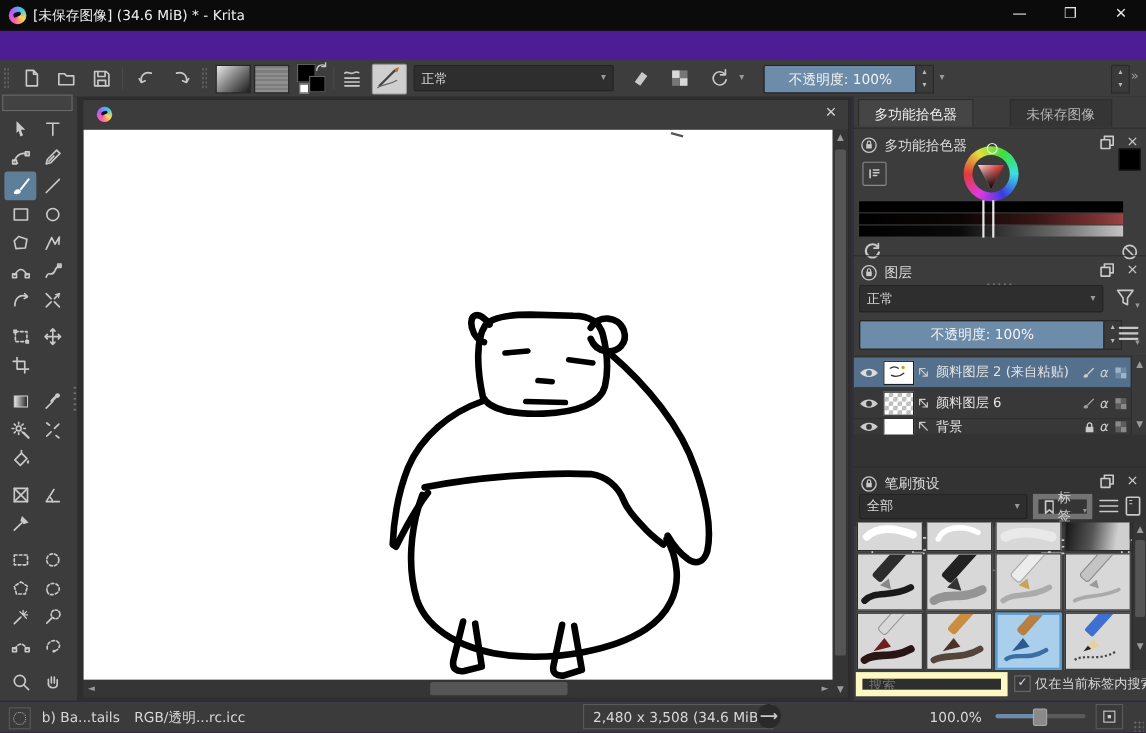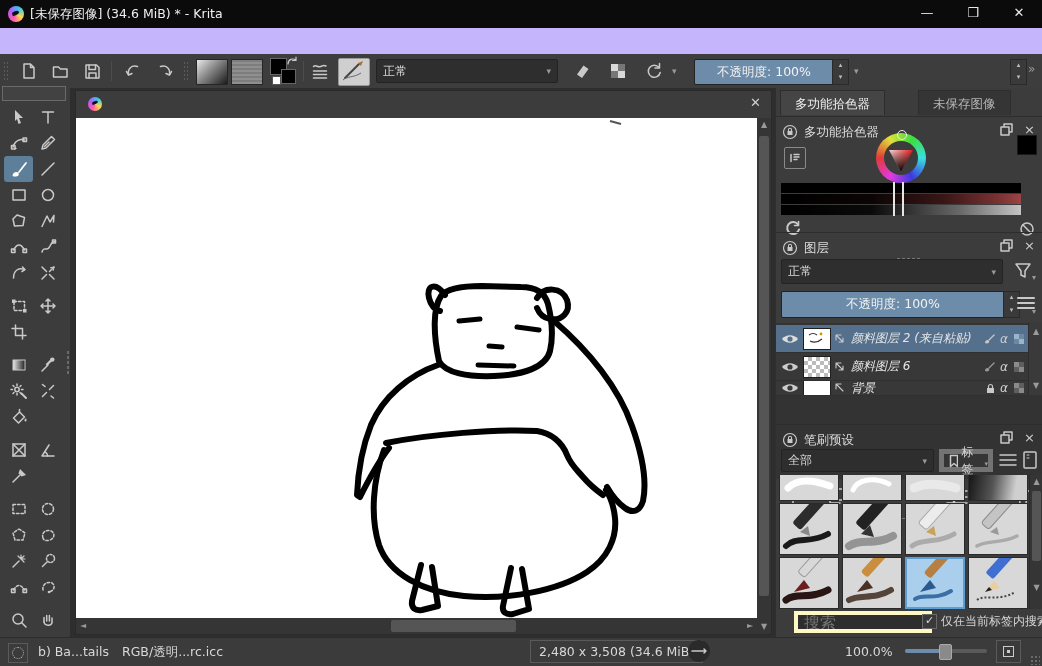--- a/index.html
+++ b/index.html
@@ -1,16 +1,16 @@
 <!DOCTYPE html>
 <html><head>
 <meta charset="utf-8">
 <style>
   html,body{margin:0;padding:0;background:#222;}
-  #app{position:relative;width:1042px;height:666px;background:#c4b5fd;
+  #app{position:relative;width:1042px;height:666px;background:#4c1d95;
        font-family:"DejaVu Sans","Liberation Sans",sans-serif;color:#d6d6d6;
        font-size:12px;overflow:hidden;-webkit-user-select:none;user-select:none;}
   .abs{position:absolute;}
   svg{display:block;}
   .ico{stroke:#c9c9c9;fill:none;stroke-width:1.5;stroke-linecap:round;stroke-linejoin:round;}
 
   
   #titlebar{left:0;top:0;width:1042px;height:28px;background:#0b0b0b;color:#f0f0f0;}
   #titlebar .t{position:absolute;left:30px;top:6px;font-size:12.5px;}
   .krita-logo{border-radius:50%;background:conic-gradient(from 210deg,#ff5ba8,#b45bff,#34c8f0,#ffd84d,#ff5ba8);}
@@ -59,29 +59,29 @@
   .dtab{position:absolute;top:2px;height:25px;line-height:25px;padding:0 14px;font-size:12.5px;border:1px solid #2d2d2d;border-bottom:none;box-sizing:border-box;}
   .dtab.active{background:#454545;color:#eee;}
   .dtab.idle{background:#353535;color:#b5b5b5;}
   .dockhdr{position:absolute;height:22px;display:flex;align-items:center;gap:6px;font-size:12.5px;color:#dcdcdc;}
   .hdr-right{position:absolute;display:flex;gap:10px;align-items:center;}
   .dots-h{position:absolute;height:3px;width:26px;background-image:radial-gradient(#777 1px,transparent 1.2px);background-size:5px 3px;}
   .cbar{position:absolute;left:5px;width:240px;height:10px;}
   .cmark{position:absolute;top:-1px;bottom:-1px;width:7px;border-left:2px solid #e6e6e6;border-right:2px solid #e6e6e6;}
   .lrow{position:absolute;left:0;width:252px;height:27px;display:flex;align-items:center;background:#383838;border-bottom:1px solid #303030;}
   .lrow.sel{background:#54708c;}
-  .lname{flex:1;font-size:12px;color:#e4e4e4;padding-left:4px;white-space:nowrap;overflow:hidden;font-style:italic;}
+  .lname{flex:1;font-size:12px;color:#e4e4e4;padding-left:4px;white-space:nowrap;overflow:hidden;}
   .lthumb{width:26px;height:20px;border:1px solid #1f1f1f;margin-left:2px;background:#fff;}
   .checkerbg{background-image:linear-gradient(45deg,#bbb 25%,transparent 25%,transparent 75%,#bbb 75%),linear-gradient(45deg,#bbb 25%,transparent 25%,transparent 75%,#bbb 75%);background-size:8px 8px;background-position:0 0,4px 4px;background-color:#fff;}
   .licons{display:flex;gap:4px;align-items:center;margin-right:2px;}
   .alpha{font-size:12px;color:#cfcfcf;font-style:italic;}
   .ltool{position:absolute;display:flex;align-items:center;}
   .ptile{position:absolute;width:60px;background:#d8d8d8;border:1px solid #2a2a2a;box-sizing:border-box;overflow:hidden;}
   .ptile.sel{background:#a9cfec;border:2px solid #5a9fd4;}
-  .srch{position:absolute;background:#2e2e2e;border:4px solid #fef9c3;color:#9a9a9a;font-size:16px;padding:0 6px;box-sizing:border-box;font-family:inherit;margin-left:16px;}
+  .srch{position:absolute;background:#2e2e2e;border:6px solid #fef9c3;color:#9a9a9a;font-size:12px;padding:0 6px;box-sizing:border-box;font-family:inherit;}
   .chk{display:inline-block;width:13px;height:13px;border:1px solid #6a6a6a;background:#3a3a3a;color:#ddd;font-size:11px;line-height:12px;text-align:center;}
 
   
   #statusbar{left:0;top:637px;width:1042px;height:29px;background:#3b3b3b;border-top:1px solid #2c2c2c;font-size:12.5px;color:#d8d8d8;}
 </style>
 </head>
 <body>
 
 <div id="app">
 

